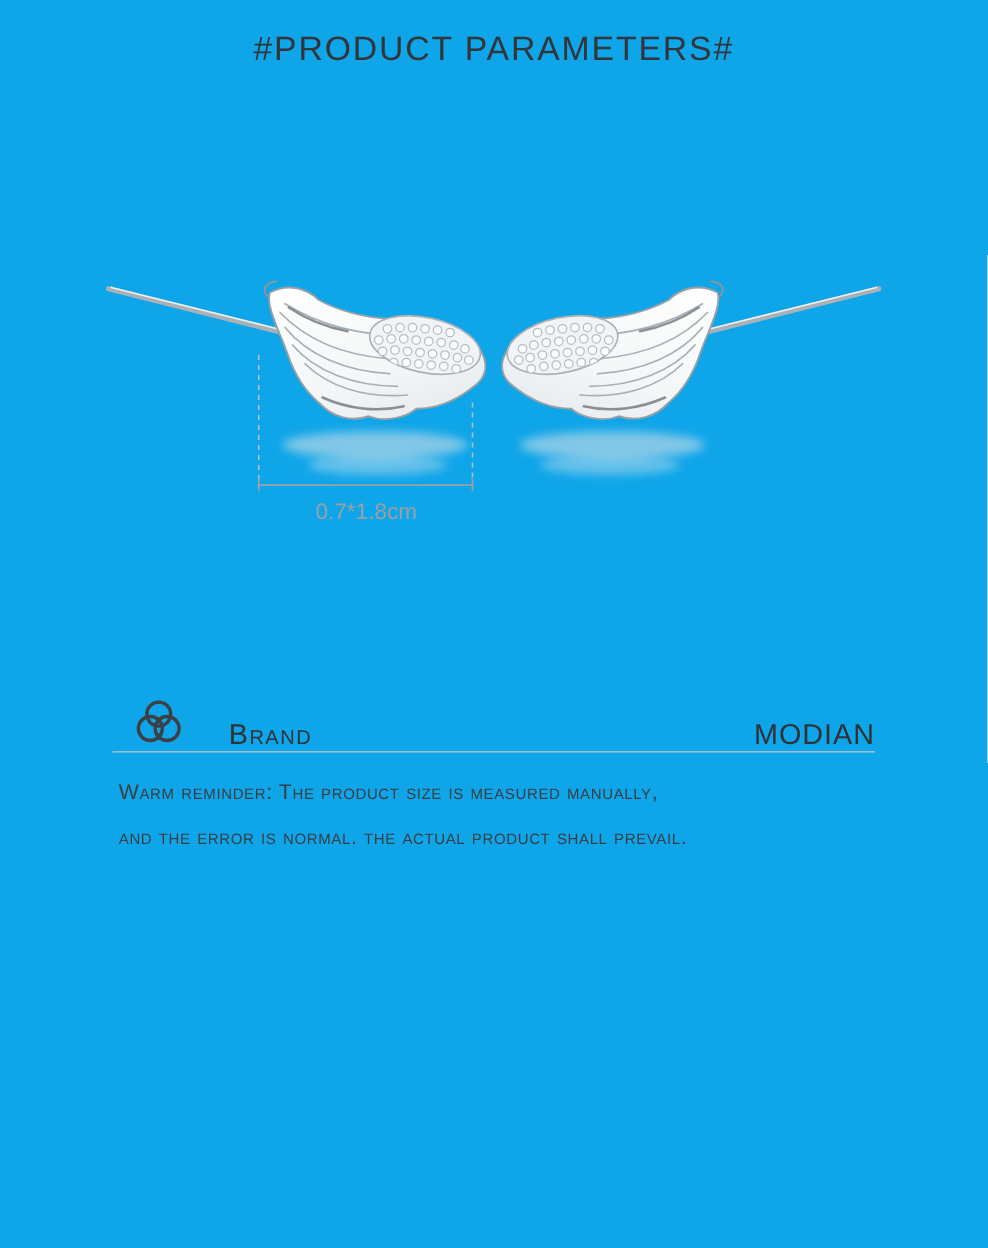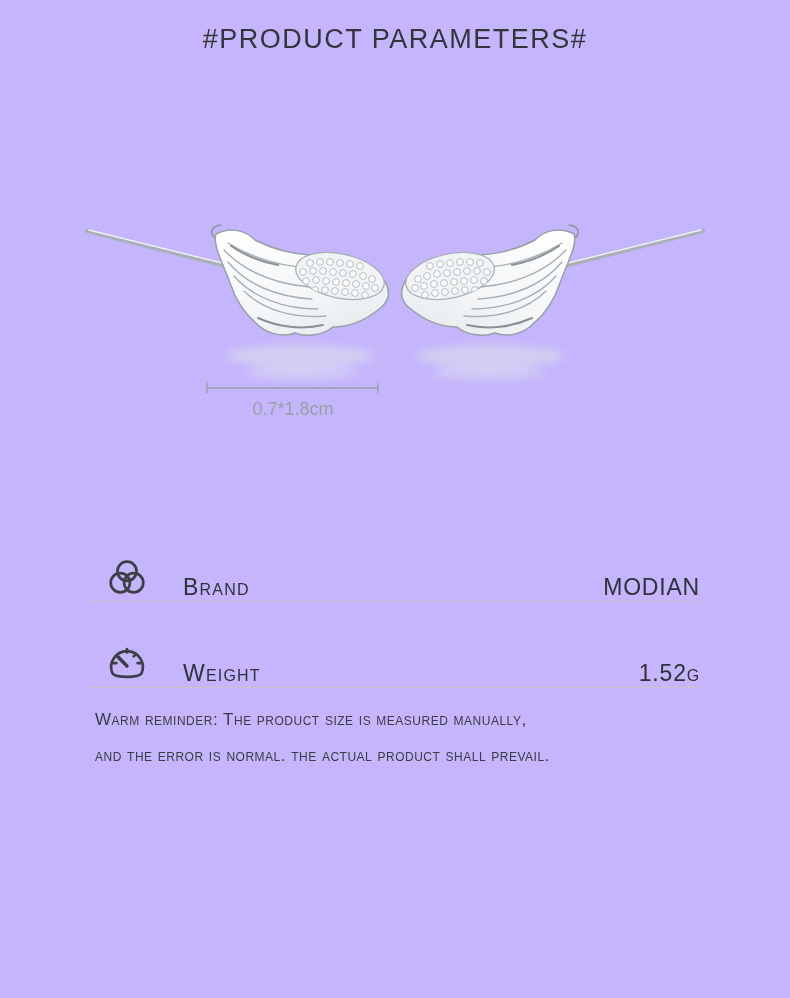--- a/index.html
+++ b/index.html
@@ -1,19 +1,19 @@
 <!DOCTYPE html>
 <html><head>
 <meta charset="utf-8">
 <style>
   html,body{margin:0;padding:0;background:#ffffff;}
   .page{
     position:relative;
     width:790px;height:998px;
-    background:#c4b5fd;
+    background:#0ea5e9;
     font-family:"Liberation Sans", sans-serif;
     color:#33363a;
     overflow:hidden;
   }
   
   .header{padding-top:24px;height:32px;text-align:center;}
   .title{
     font-size:27px;
     letter-spacing:1.5px;
     color:#323539;
@@ -183,34 +183,20 @@
           <circle cx="17" cy="29" r="10"></circle>
           <circle cx="31" cy="29" r="10"></circle>
         </svg>
       </span>
       <span class="spec-label">Brand</span>
       <span class="spec-value">MODIAN</span>
     </div>
 
 
 
-    <div class="spec-row">
-      <span class="spec-icon">
-        <svg width="46" height="46" viewBox="0 0 48 48" fill="none" stroke="#3c3f43" stroke-width="2.8" stroke-linecap="round" stroke-linejoin="round">
-          <path d="M 9 34 A 16.5 16.5 0 1 1 39 34 Q 36.5 37.5 24 37.5 Q 11.5 37.5 9 34 Z"></path>
-          <line x1="24" y1="26" x2="14.5" y2="16.5" stroke-width="3.6"></line>
-          <line x1="24" y1="8.5" x2="24" y2="12"></line>
-          <line x1="33.5" y1="13.5" x2="31" y2="16"></line>
-          <line x1="38.5" y1="23" x2="35" y2="23"></line>
-          <line x1="9.5" y1="23" x2="13" y2="23"></line>
-        </svg>
-      </span>
-      <span class="spec-label">Weight</span>
-      <span class="spec-value">1.52g</span>
-    </div>
 
   </div>
 
   <div class="footer">
     <div class="reminder-line">Warm reminder: The product size is measured manually,</div>
     <div class="reminder-line">and the error is normal. the actual product shall prevail.</div>
   </div>
 
 </div>
 

